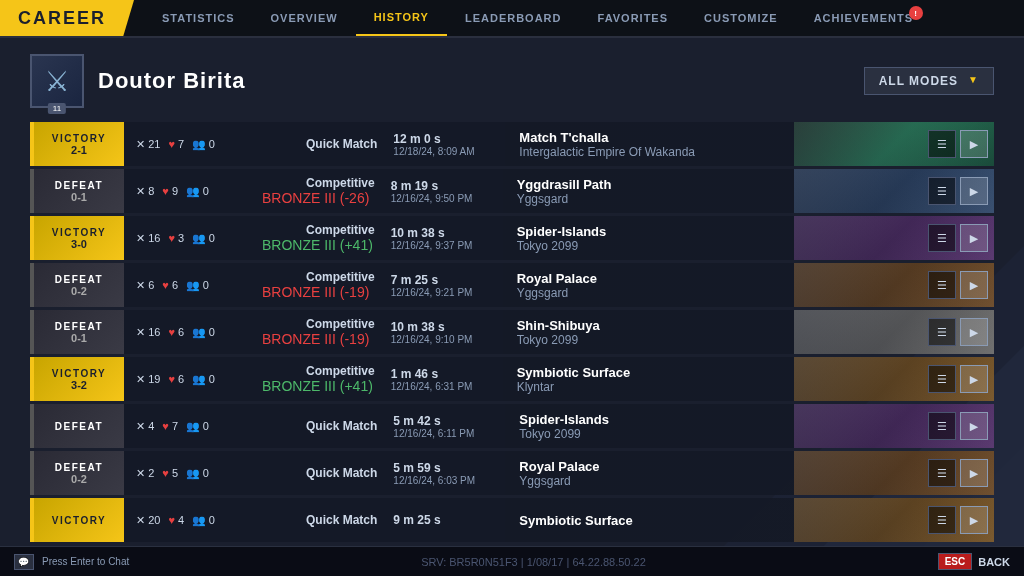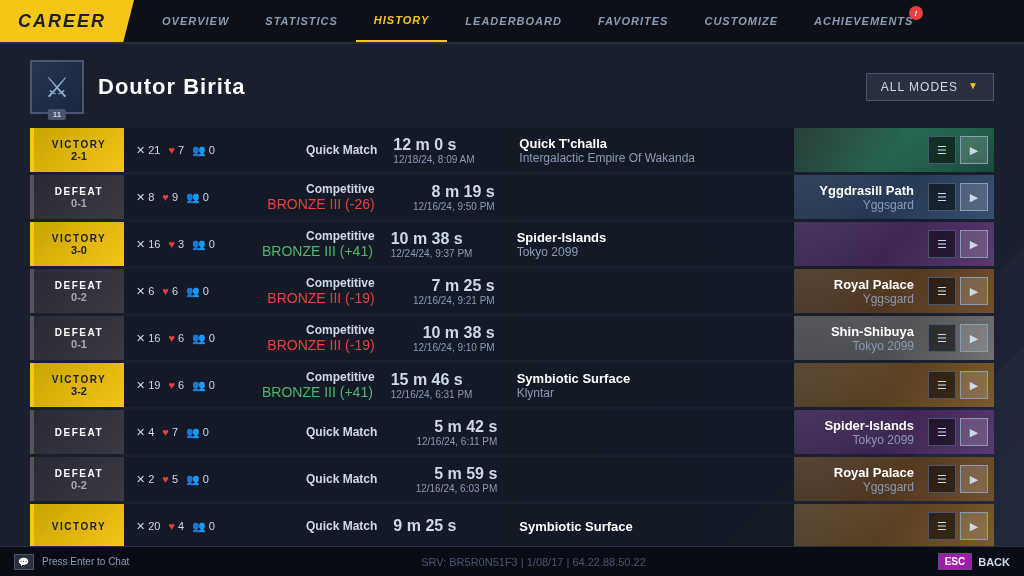--- a/index.html
+++ b/index.html
@@ -10,25 +10,24 @@
       font-family: 'Arial', sans-serif;
       overflow: hidden;
       position: relative;
     }
 
     
     .top-nav {
       position: relative;
       z-index: 10;
       background: #0d1117;
-      height: 44px;
+      height: 38px;
       display: flex;
       align-items: center;
       border-bottom: 2px solid #2a2f3e;
-      font-style: italic;
     }
 
     .career-logo {
       background: #f5c518;
       padding: 0 18px;
       height: 100%;
       display: flex;
       align-items: center;
       font-weight: 900;
       font-size: 18px;
@@ -134,21 +133,21 @@
       color: #ffffff;
       letter-spacing: 1px;
     }
 
     .mode-selector {
       background: #2a3040;
       border: 1px solid #4a5570;
       color: #cdd8e8;
       padding: 6px 14px;
       font-size: 12px;
-      font-weight: 400;
+      font-weight: 700;
       letter-spacing: 1px;
       display: flex;
       align-items: flex-start;
       gap: 10px;
       cursor: pointer;
     }
 
     .mode-selector .chevron {
       color: #f5c518;
       font-size: 10px;
@@ -169,21 +168,20 @@
       border-left: 4px solid transparent;
       overflow: hidden;
     }
 
     .match-row.victory {
       border-left-color: #f5c518;
     }
 
     .match-row.defeat {
       border-left-color: #555;
-      text-align: right;
     }
 
     
     .result-cell {
       width: 90px;
       min-width: 90px;
       height: 100%;
       display: flex;
       flex-direction: column;
       align-items: center;
@@ -282,21 +280,21 @@
 
     
     .duration-cell {
       min-width: 120px;
       padding: 0 8px;
       display: flex;
       flex-direction: column;
     }
 
     .duration-text {
-      font-size: 16px;
+      font-size: 12px;
       font-weight: 600;
       color: #cdd8e8;
     }
 
     .duration-date {
       font-size: 10px;
       color: #8a9bb5;
     }
 
     
@@ -421,21 +419,21 @@
     .esc-back {
       display: flex;
       align-items: center;
       gap: 6px;
       color: #cdd8e8;
       font-size: 11px;
       font-weight: 600;
     }
 
     .esc-key {
-      background: #a21caf;
+      background: #b91c1c;
       border: 1px solid #4a5570;
       padding: 2px 6px;
       font-size: 10px;
       color: #fff;
     }
 
     .server-info {
       font-size: 11px;
       color: #4a5570;
     }
@@ -455,22 +453,22 @@
 <svg class="bg-triangles" width="400" height="400" viewBox="0 0 400 400">
   <polygon points="200,400 400,200 400,400" fill="#4a6090"></polygon>
   <polygon points="300,400 400,300 400,400" fill="#5a70a0"></polygon>
   <polygon points="100,400 400,100 400,400" fill="#3a5080" opacity="0.5"></polygon>
 </svg>
 
 <nav class="top-nav">
   <div class="career-logo">CAREER</div>
   <div class="nav-tabs">
 
-  <div class="nav-tab">OVERVIEW</div>
-      <div class="nav-tab">STATISTICS</div>
+  <div class="nav-tab">STATISTICS</div>
+      <div class="nav-tab">OVERVIEW</div>
       <div class="nav-tab active">HISTORY</div>
       <div class="nav-tab">LEADERBOARD</div>
       <div class="nav-tab">FAVORITES</div>
       <div class="nav-tab">CUSTOMIZE</div>
       <div class="nav-tab">ACHIEVEMENTS<span class="notif-badge">!</span></div>
     </div>
 </nav>
 
 <div class="main-content">
 
@@ -512,21 +510,21 @@
           <span class="mode-name">Quick Match</span>
         </div>
         <div class="duration-cell">
           <span class="duration-text">12 m 0 s</span>
           <span class="duration-date">12/18/24, 8:09 AM</span>
         </div>
         <div class="map-cell">
           <div class="map-thumbnail map-birnin"></div>
           <div class="map-gradient"></div>
           <div class="map-info">
-            <div class="map-name">Quick T'challa</div>
+            <div class="map-name">Match T'challa</div>
             <div class="map-subname">Intergalactic Empire Of Wakanda</div>
           </div>
           <div class="map-actions">
             <div class="map-btn">☰</div>
             <div class="map-btn map-play-btn">▶</div>
           </div>
         </div>
       </div>
       <div class="match-row defeat">
         <div class="result-cell">
@@ -586,21 +584,21 @@
             <span class="stat-icon assist">👥</span>
             <span>0</span>
           </div>
         </div>
         <div class="mode-cell">
           <span class="mode-name">Competitive</span>
           <span class="mode-rank positive">BRONZE III (+41)</span>
         </div>
         <div class="duration-cell">
           <span class="duration-text">10 m 38 s</span>
-          <span class="duration-date">12/24/24, 9:37 PM</span>
+          <span class="duration-date">12/16/24, 9:37 PM</span>
         </div>
         <div class="map-cell">
           <div class="map-thumbnail map-spider"></div>
           <div class="map-gradient"></div>
           <div class="map-info">
             <div class="map-name">Spider-Islands</div>
             <div class="map-subname">Tokyo 2099</div>
           </div>
           <div class="map-actions">
             <div class="map-btn">☰</div>
@@ -705,21 +703,21 @@
           <div class="stat-item">
             <span class="stat-icon assist">👥</span>
             <span>0</span>
           </div>
         </div>
         <div class="mode-cell">
           <span class="mode-name">Competitive</span>
           <span class="mode-rank positive">BRONZE III (+41)</span>
         </div>
         <div class="duration-cell">
-          <span class="duration-text">15 m 46 s</span>
+          <span class="duration-text">1 m 46 s</span>
           <span class="duration-date">12/16/24, 6:31 PM</span>
         </div>
         <div class="map-cell">
           <div class="map-thumbnail map-symbiotic"></div>
           <div class="map-gradient"></div>
           <div class="map-info">
             <div class="map-name">Symbiotic Surface</div>
             <div class="map-subname">Klyntar</div>
           </div>
           <div class="map-actions">

